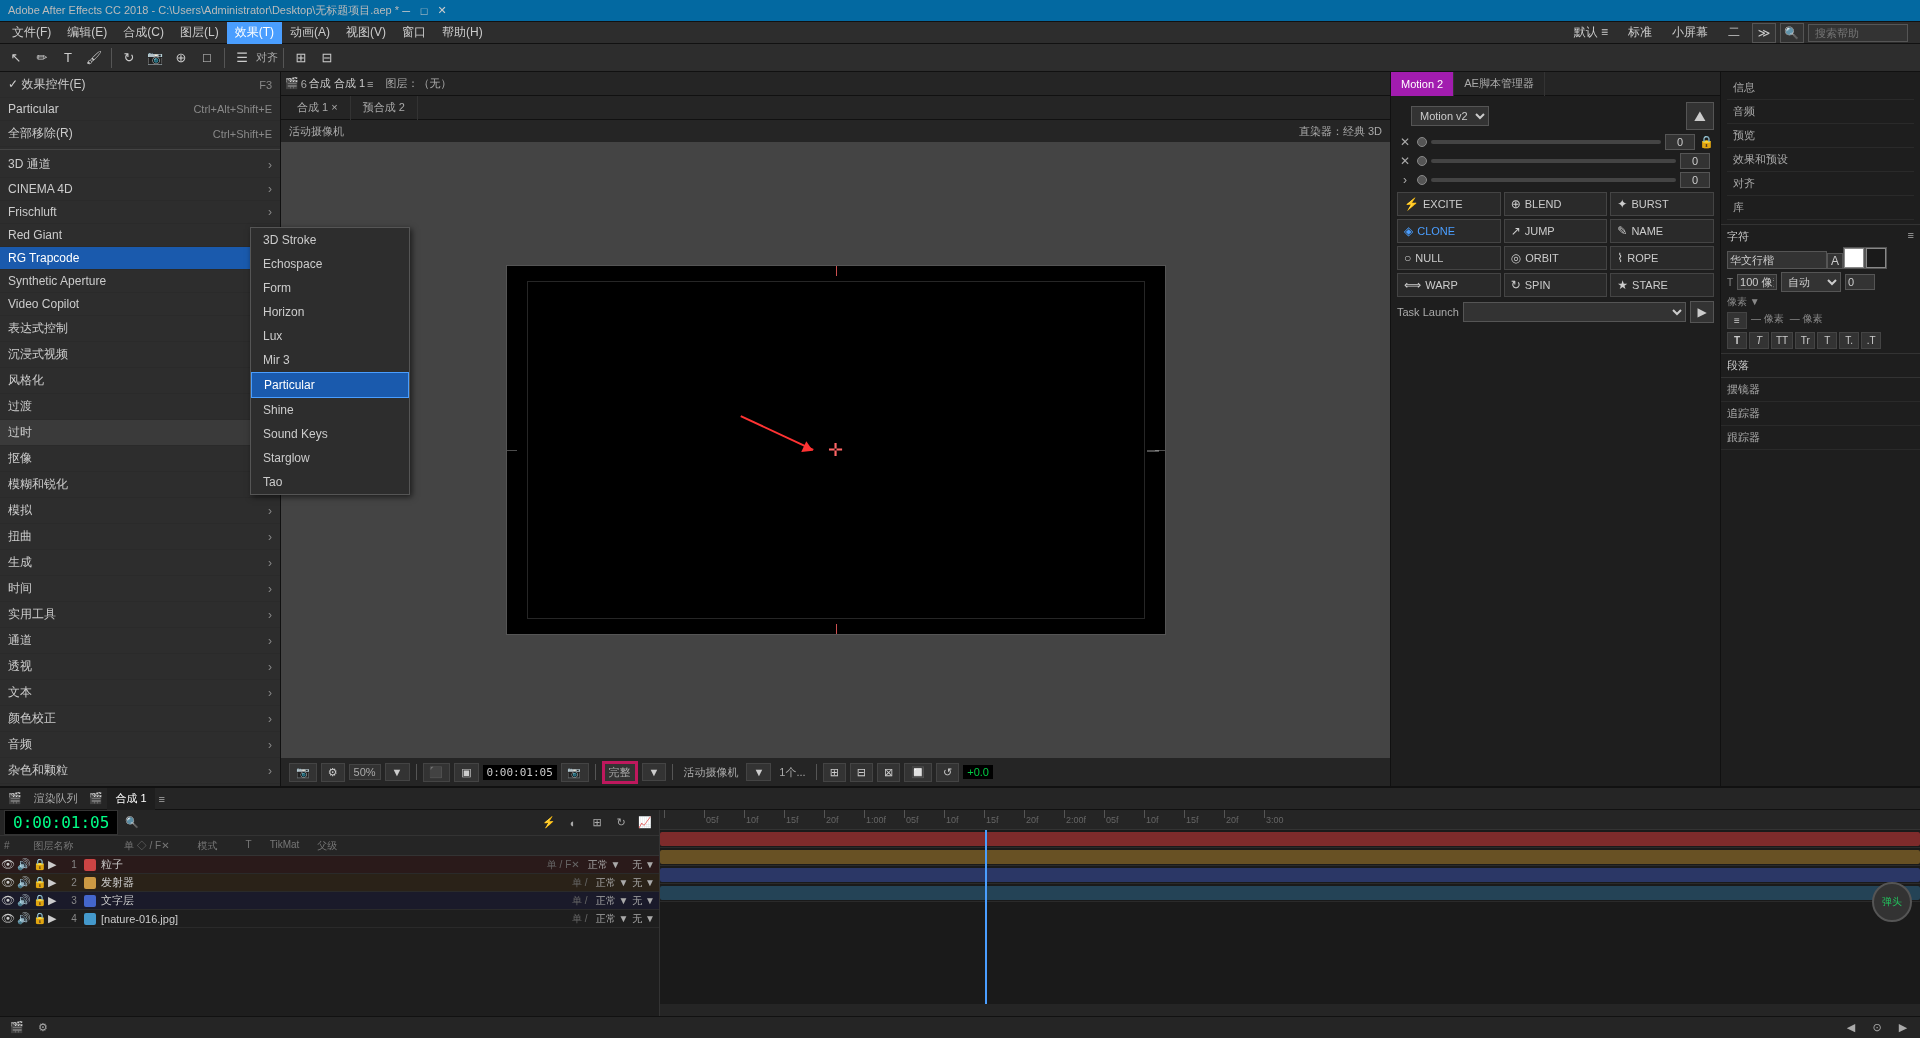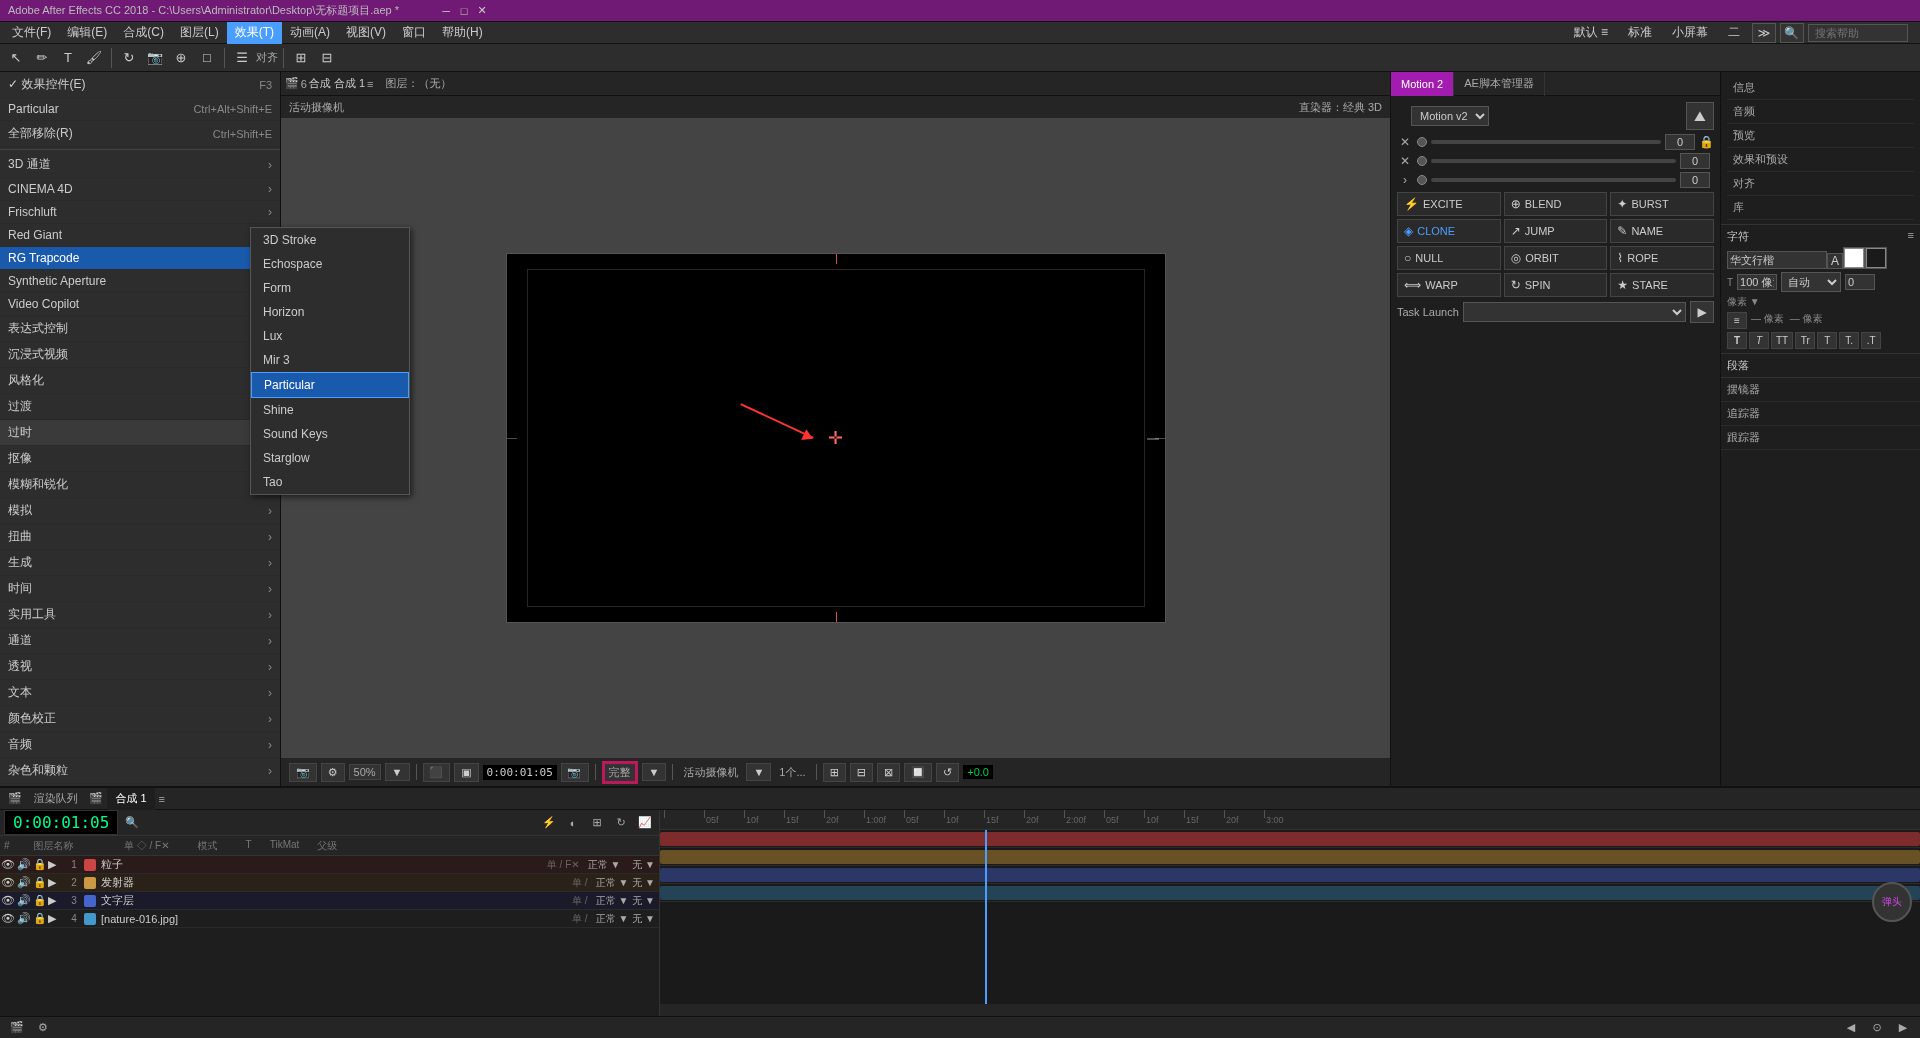--- a/index.html
+++ b/index.html
@@ -10,30 +10,29 @@
       font-size: 12px;
       width: 1920px;
       height: 1038px;
       overflow: hidden;
       display: flex;
       flex-direction: column;
     }
 
     
     #title-bar {
-      background: #701a75;
+      background: #0369a1;
       height: 22px;
       display: flex;
       align-items: center;
       padding: 0 8px;
       font-size: 11px;
       color: #aaa;
       border-bottom: 1px solid #111;
       flex-shrink: 0;
-      gap: 40px;
     }
     #title-bar .win-controls { display: flex; gap: 4px; }
     #title-bar .win-btn {
       width: 14px; height: 14px; font-size: 11px;
       display: flex; align-items: center; justify-content: center;
       cursor: pointer; color: #ccc;
     }
 
     
     #menu-bar {
@@ -612,21 +611,21 @@
     }
 
     
     .circle-btn {
       width: 40px; height: 40px;
       border-radius: 50%;
       background: #333;
       border: 2px solid #555;
       display: flex; align-items: center; justify-content: center;
       cursor: pointer;
-      color: #d946ef;
+      color: #22c55e;
       font-size: 14px;
     }
 
     
     .effect-item.int-item {
       background: #3a3a3a;
     }
     .search-input {
       background: #333;
       border: 1px solid #555;
@@ -833,20 +832,24 @@
         <span style="color:#aaa; font-size:11px;">🎬</span>
         <span style="color:#aaa; font-size:11px;">6</span>
         <span style="color:#ccc; font-size:11px;">合成 合成 1</span>
         <span style="color:#aaa; font-size:11px;">≡</span>
       </div>
       <div style="flex:1; display:flex; align-items:center; padding:0 8px; gap:12px;">
         <span style="color:#aaa; font-size:11px;">图层：（无）</span>
       </div>
     </div>
 
+    <div id="comp-tabs">
+      <div class="comp-tab">合成 1 ×</div>
+      <div class="comp-tab">预合成 2</div>
+    </div>
 
     <div id="viewer">
       <div id="viewer-header">
         <span>活动摄像机</span>
         <div style="flex:1"></div>
         <span>直染器：经典 3D</span>
       </div>
       <div id="canvas-area">
         <div style="background:#444; position:absolute; top:0; left:0; right:0; bottom:0;"></div>
         <div id="black-canvas">

